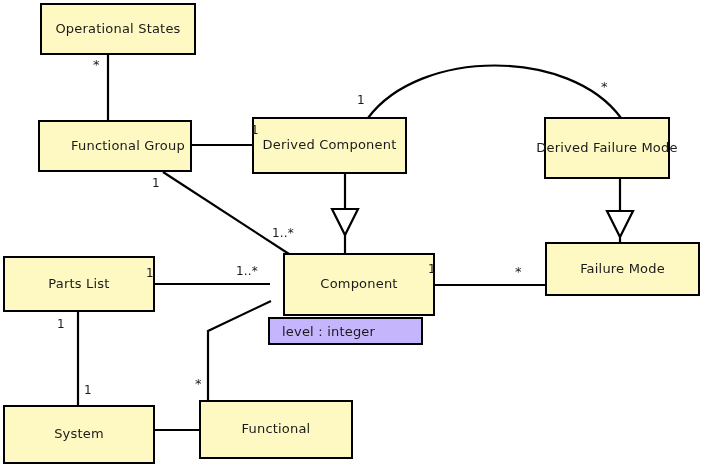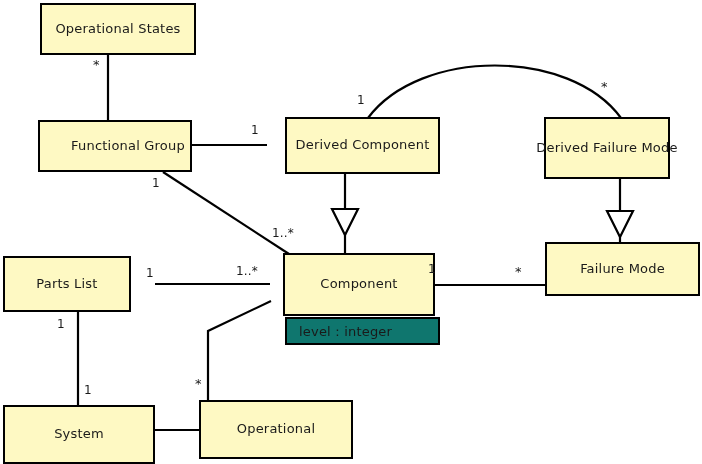--- a/index.html
+++ b/index.html
@@ -39,29 +39,28 @@
     font-size: 13px;
     color: #1a1a1a;
     text-align: center;
     line-height: 1.1;
     letter-spacing: 0.2px;
     white-space: nowrap;
   }
   .uml-compartment {
     position: absolute;
     box-sizing: border-box;
-    background: #0f766e;
+    background: #c4b5fd;
     border: 2px solid #000000;
     border-top: 2px solid #000000;
     display: flex;
     align-items: center;
     justify-content: flex-start;
     padding-left: 12px;
     z-index: 3;
-    margin-left: 17px;
   }
   .uml-compartment .attr-text {
     font-size: 13px;
     color: #1a1a1a;
     white-space: nowrap;
     letter-spacing: 0.2px;
   }
   .multiplicity {
     position: absolute;
     font-size: 12px;
@@ -100,40 +99,40 @@
       </g>
   </svg>
 
   <div id="classes-layer">
       <div class="uml-class" style="left: 40px; top: 3px; width: 156px; height: 52px;">
         <span class="class-name">Operational States</span>
       </div>
       <div class="uml-class" style="left: 38px; top: 120px; width: 154px; height: 52px; padding-left: 26px;">
         <span class="class-name">Functional Group</span>
       </div>
-      <div class="uml-class" style="left: 285px; top: 117px; width: 155px; height: 57px;">
+      <div class="uml-class" style="left: 252px; top: 117px; width: 155px; height: 57px;">
         <span class="class-name">Derived Component</span>
       </div>
       <div class="uml-class" style="left: 544px; top: 117px; width: 126px; height: 62px;">
         <span class="class-name">Derived Failure Mode</span>
       </div>
-      <div class="uml-class" style="left: 3px; top: 256px; width: 128px; height: 56px;">
+      <div class="uml-class" style="left: 3px; top: 256px; width: 152px; height: 56px;">
         <span class="class-name">Parts List</span>
       </div>
       <div class="uml-class" style="left: 283px; top: 253px; width: 152px; height: 63px;">
         <span class="class-name">Component</span>
       </div>
       <div class="uml-class" style="left: 545px; top: 242px; width: 155px; height: 54px;">
         <span class="class-name">Failure Mode</span>
       </div>
       <div class="uml-class" style="left: 3px; top: 405px; width: 152px; height: 59px;">
         <span class="class-name">System</span>
       </div>
       <div class="uml-class" style="left: 199px; top: 400px; width: 154px; height: 59px;">
-        <span class="class-name">Operational</span>
+        <span class="class-name">Functional</span>
       </div>
     </div>
   <div id="compartments-layer">
       <div class="uml-compartment" style="left: 268px; top: 317px; width: 155px; height: 28px;">
         <span class="attr-text">level : integer</span>
       </div>
     </div>
   <div id="multiplicity-layer">
       <span class="multiplicity mult-star" style="left: 93px; top: 58px;">*</span>
       <span class="multiplicity" style="left: 357px; top: 93px;">1</span>

